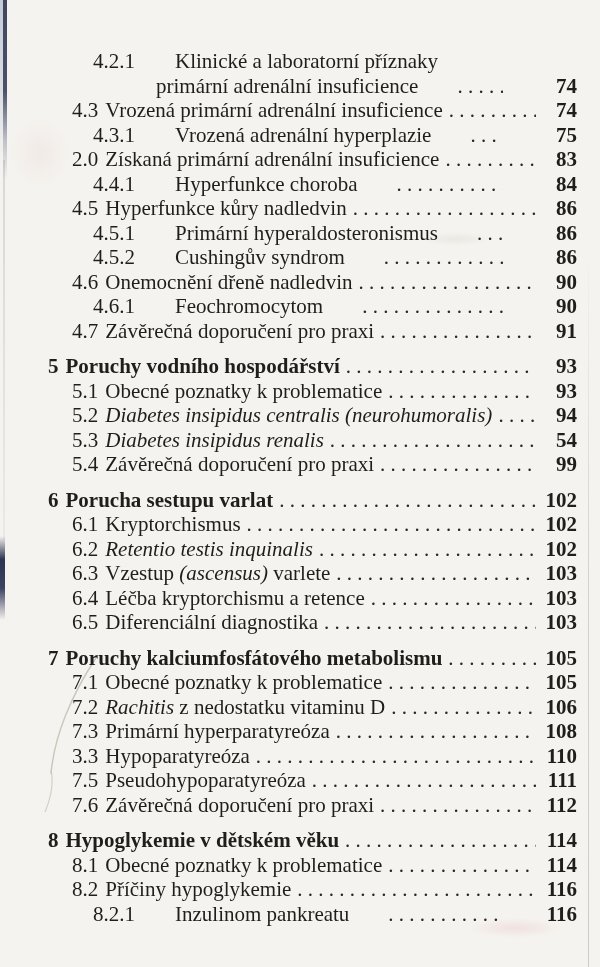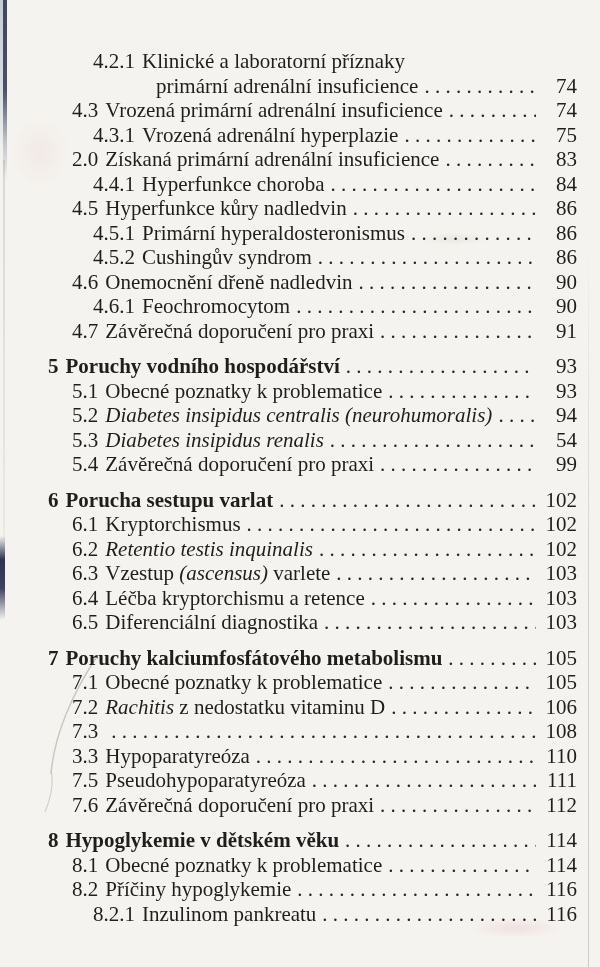--- a/index.html
+++ b/index.html
@@ -19,21 +19,21 @@
     right: 23px;
   }
   .entry {
     display: flex;
     align-items: baseline;
     font-size: 21px;
     line-height: 24.5px;
     white-space: nowrap;
   }
   .lvl2 { margin-left: 24px; }
-  .lvl3 { margin-left: 45px; }
+  .lvl3 { margin-left: 45px; gap: 33px; }
   .wrap-line { margin-left: 108px; }
   .group-start { margin-top: 11px; }
   .bold { font-weight: bold; }
   .num { margin-right: 7px; flex: 0 0 auto; }
   .title { flex: 0 1 auto; overflow: hidden; }
   .it { font-style: italic; }
   .leader {
     flex: 1 1 0;
     min-width: 0;
     overflow: hidden;
@@ -41,21 +41,21 @@
     text-align: right;
     margin-left: 6px;
     font-weight: 400;
     color: #2a2926;
   }
   .pagenum {
     flex: 0 0 auto;
     min-width: 34px;
     text-align: right;
     padding-left: 7px;
-    font-weight: 400;
+    font-weight: 700;
   }
   
   .edge-left-light {
     position: absolute; left: 0; top: 0; width: 3px; height: 160px;
     background: linear-gradient(180deg, #c3cbd8 0%, rgba(195,203,216,0.55) 55%, rgba(195,203,216,0) 100%);
   }
   .edge-left-line {
     position: absolute; left: 3px; top: 0; width: 4px; height: 180px;
     background: linear-gradient(180deg, #3f465e 0%, #4a5168 50%, rgba(110,118,142,0.4) 78%, rgba(110,118,142,0) 100%);
   }
@@ -251,20 +251,21 @@
         <span class="pagenum">105</span>
       </div>
       <div class="entry lvl2">
         <span class="num">7.2</span>
         <span class="title"><span class="it">Rachitis</span><span> z nedostatku vitaminu D</span></span>
         <span class="leader">. . . . . . . . . . . . . . . . . . . . . . . . . . . . . . . . . . . . . . . . . . . . . . . . . . . . . . . . . . . . . . . . . . . . . . . . . . . . . . . . </span>
         <span class="pagenum">106</span>
       </div>
       <div class="entry lvl2">
         <span class="num">7.3</span>
+        <span class="title"><span>Primární hyperparatyreóza</span></span>
         <span class="leader">. . . . . . . . . . . . . . . . . . . . . . . . . . . . . . . . . . . . . . . . . . . . . . . . . . . . . . . . . . . . . . . . . . . . . . . . . . . . . . . . </span>
         <span class="pagenum">108</span>
       </div>
       <div class="entry lvl2">
         <span class="num">3.3</span>
         <span class="title"><span>Hypoparatyreóza</span></span>
         <span class="leader">. . . . . . . . . . . . . . . . . . . . . . . . . . . . . . . . . . . . . . . . . . . . . . . . . . . . . . . . . . . . . . . . . . . . . . . . . . . . . . . . </span>
         <span class="pagenum">110</span>
       </div>
       <div class="entry lvl2">

